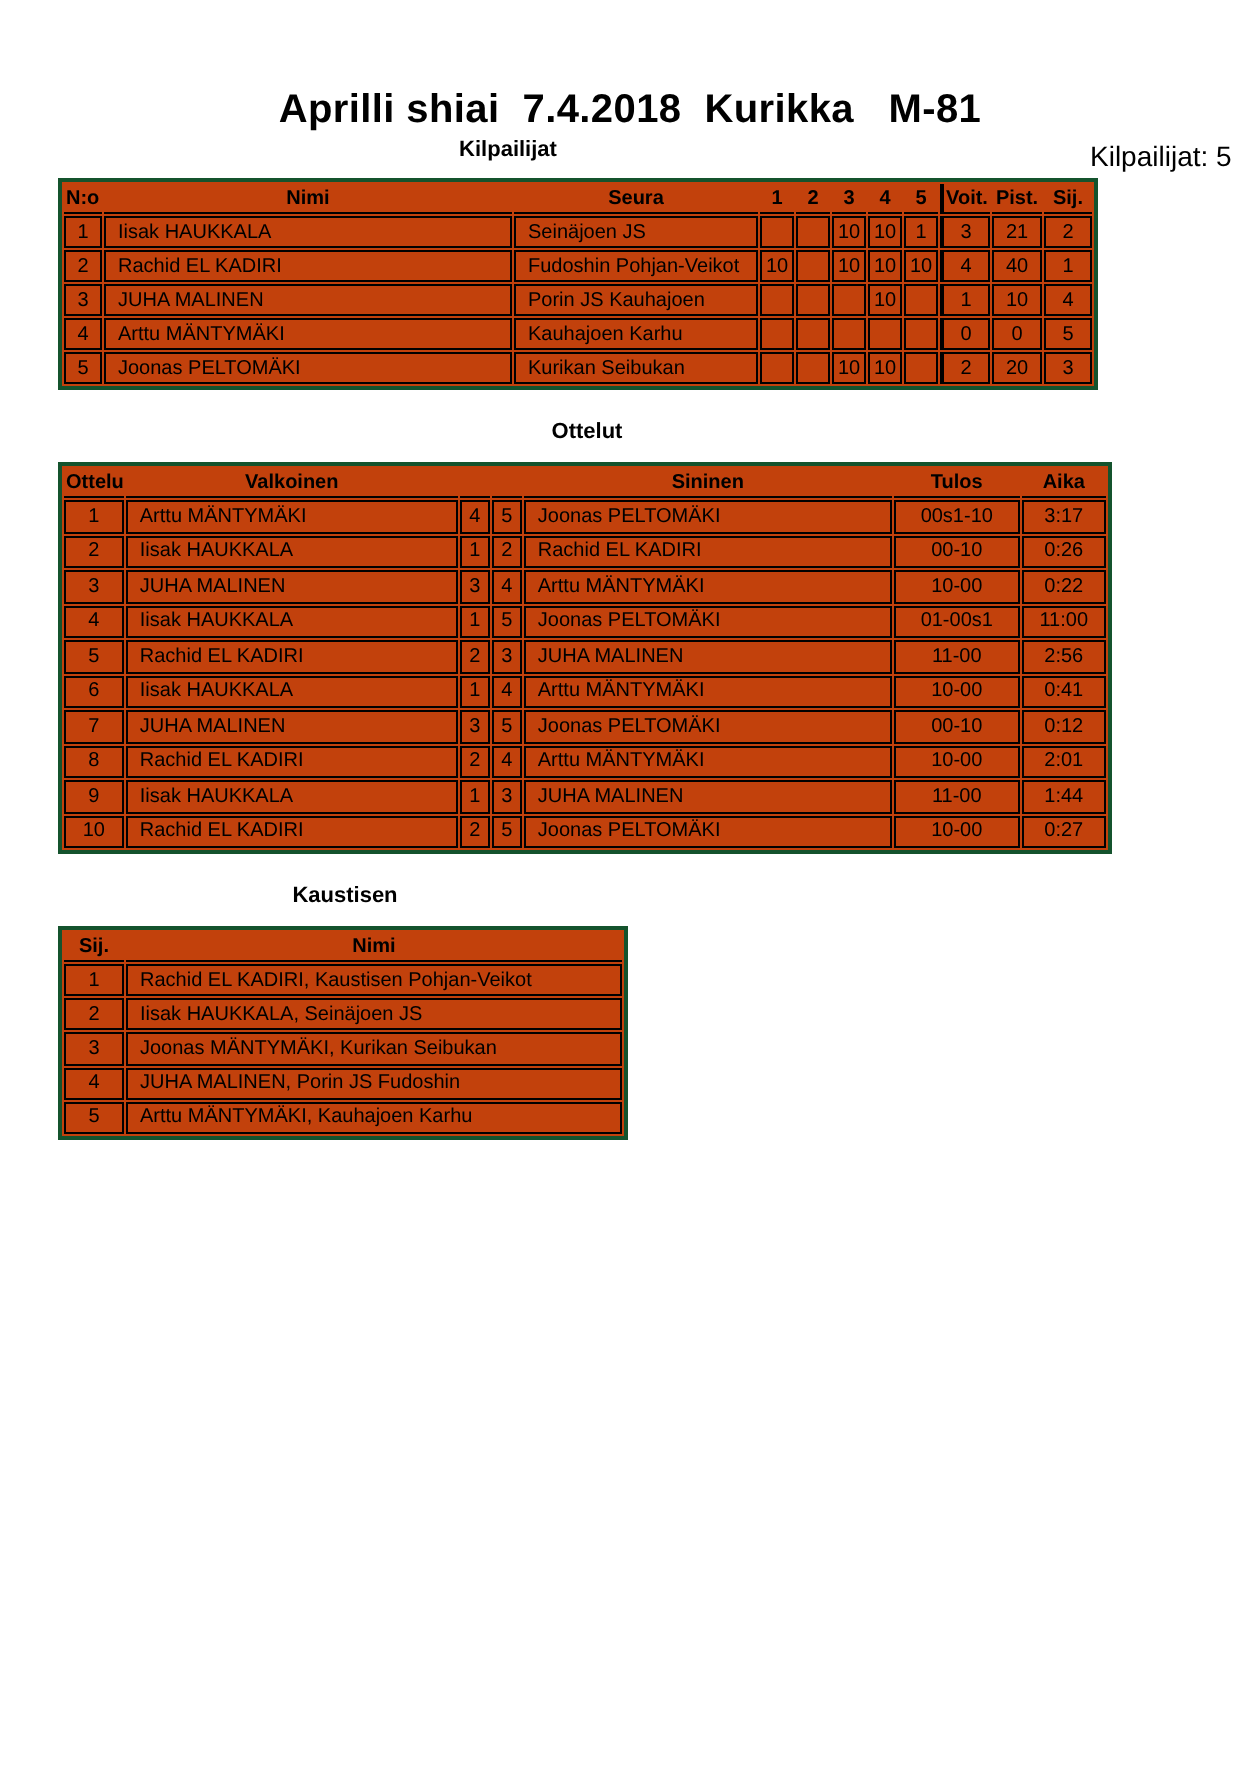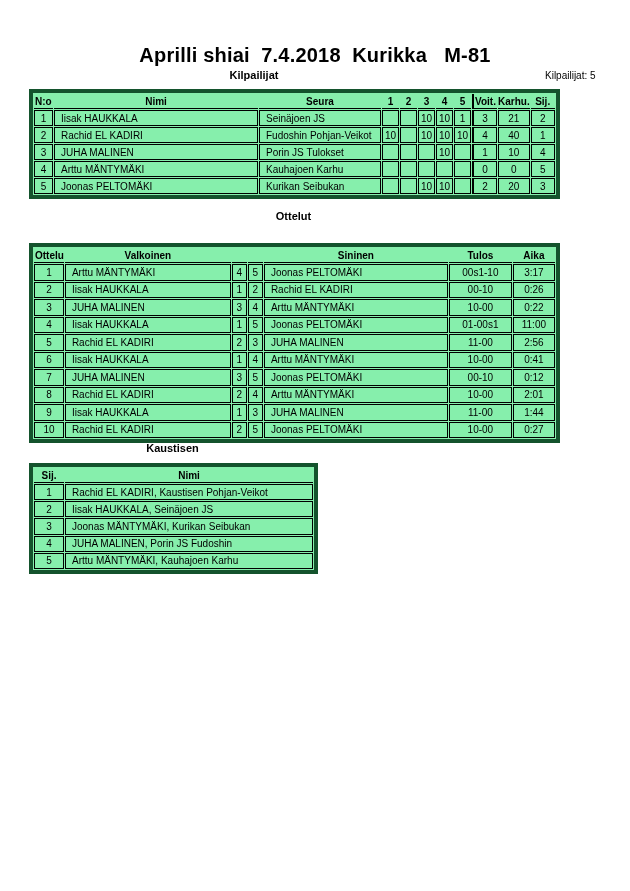--- a/index.html
+++ b/index.html
@@ -15,32 +15,32 @@
     position: absolute; top: 44px; left: 0; width: 630px;
     text-align: center; font-size: 20px; font-weight: bold;
     white-space: pre; letter-spacing: 0.2px;
   }
   .section-title { position: absolute; text-align: center; font-size: 11px; font-weight: bold; }
   #kilpailijat-title { top: 69px; left: 30px; width: 448px; }
   #ottelut-title     { top: 210px; left: 30px; width: 527px; }
   #tulokset-title    { top: 442px; left: 30px; width: 285px; }
   .participants-count {
     position: absolute; top: 70px; left: 545px;
-    font-size: 10px;
+    font-size: 14px;
   }
   table {
     position: absolute;
     border-collapse: separate;
     border-spacing: 1px;
-    border: 4px solid #14532d;
+    border: 2px solid #14532d;
     table-layout: fixed;
-    background: #86efac;
+    background: #c2410c;
   }
   #kilpailijat-table { left: 29px; top: 89px; }
-  #ottelut-table     { left: 29px; top: 231px; margin-top: 12px; }
+  #ottelut-table     { left: 29px; top: 231px; }
   #tulokset-table    { left: 29px; top: 463px; }
   td, th {
     box-sizing: border-box;
     font-size: 10px;
     padding: 0;
     vertical-align: middle;
     overflow: hidden;
     white-space: nowrap;
     text-align: center;
   }
@@ -81,21 +81,21 @@
     <tr>
       <th class="h-left">N:o</th>
       <th>Nimi</th>
       <th>Seura</th>
       <th>1</th>
       <th>2</th>
       <th>3</th>
       <th>4</th>
       <th>5</th>
       <th class="thick-left">Voit.</th>
-      <th>Karhu.</th>
+      <th>Pist.</th>
       <th>Sij.</th>
     </tr>
   </thead>
   <tbody id="kilpailijat-body">
       <tr>
         <td>1</td>
         <td class="c-left">Iisak HAUKKALA</td>
         <td class="c-left">Seinäjoen JS</td>
         <td></td>
         <td></td>
@@ -115,21 +115,21 @@
         <td>10</td>
         <td>10</td>
         <td>10</td>
         <td class="thick-left">4</td>
         <td>40</td>
         <td>1</td>
       </tr>
       <tr>
         <td>3</td>
         <td class="c-left">JUHA MALINEN</td>
-        <td class="c-left">Porin JS Tulokset</td>
+        <td class="c-left">Porin JS Kauhajoen</td>
         <td></td>
         <td></td>
         <td></td>
         <td>10</td>
         <td></td>
         <td class="thick-left">1</td>
         <td>10</td>
         <td>4</td>
       </tr>
       <tr>

